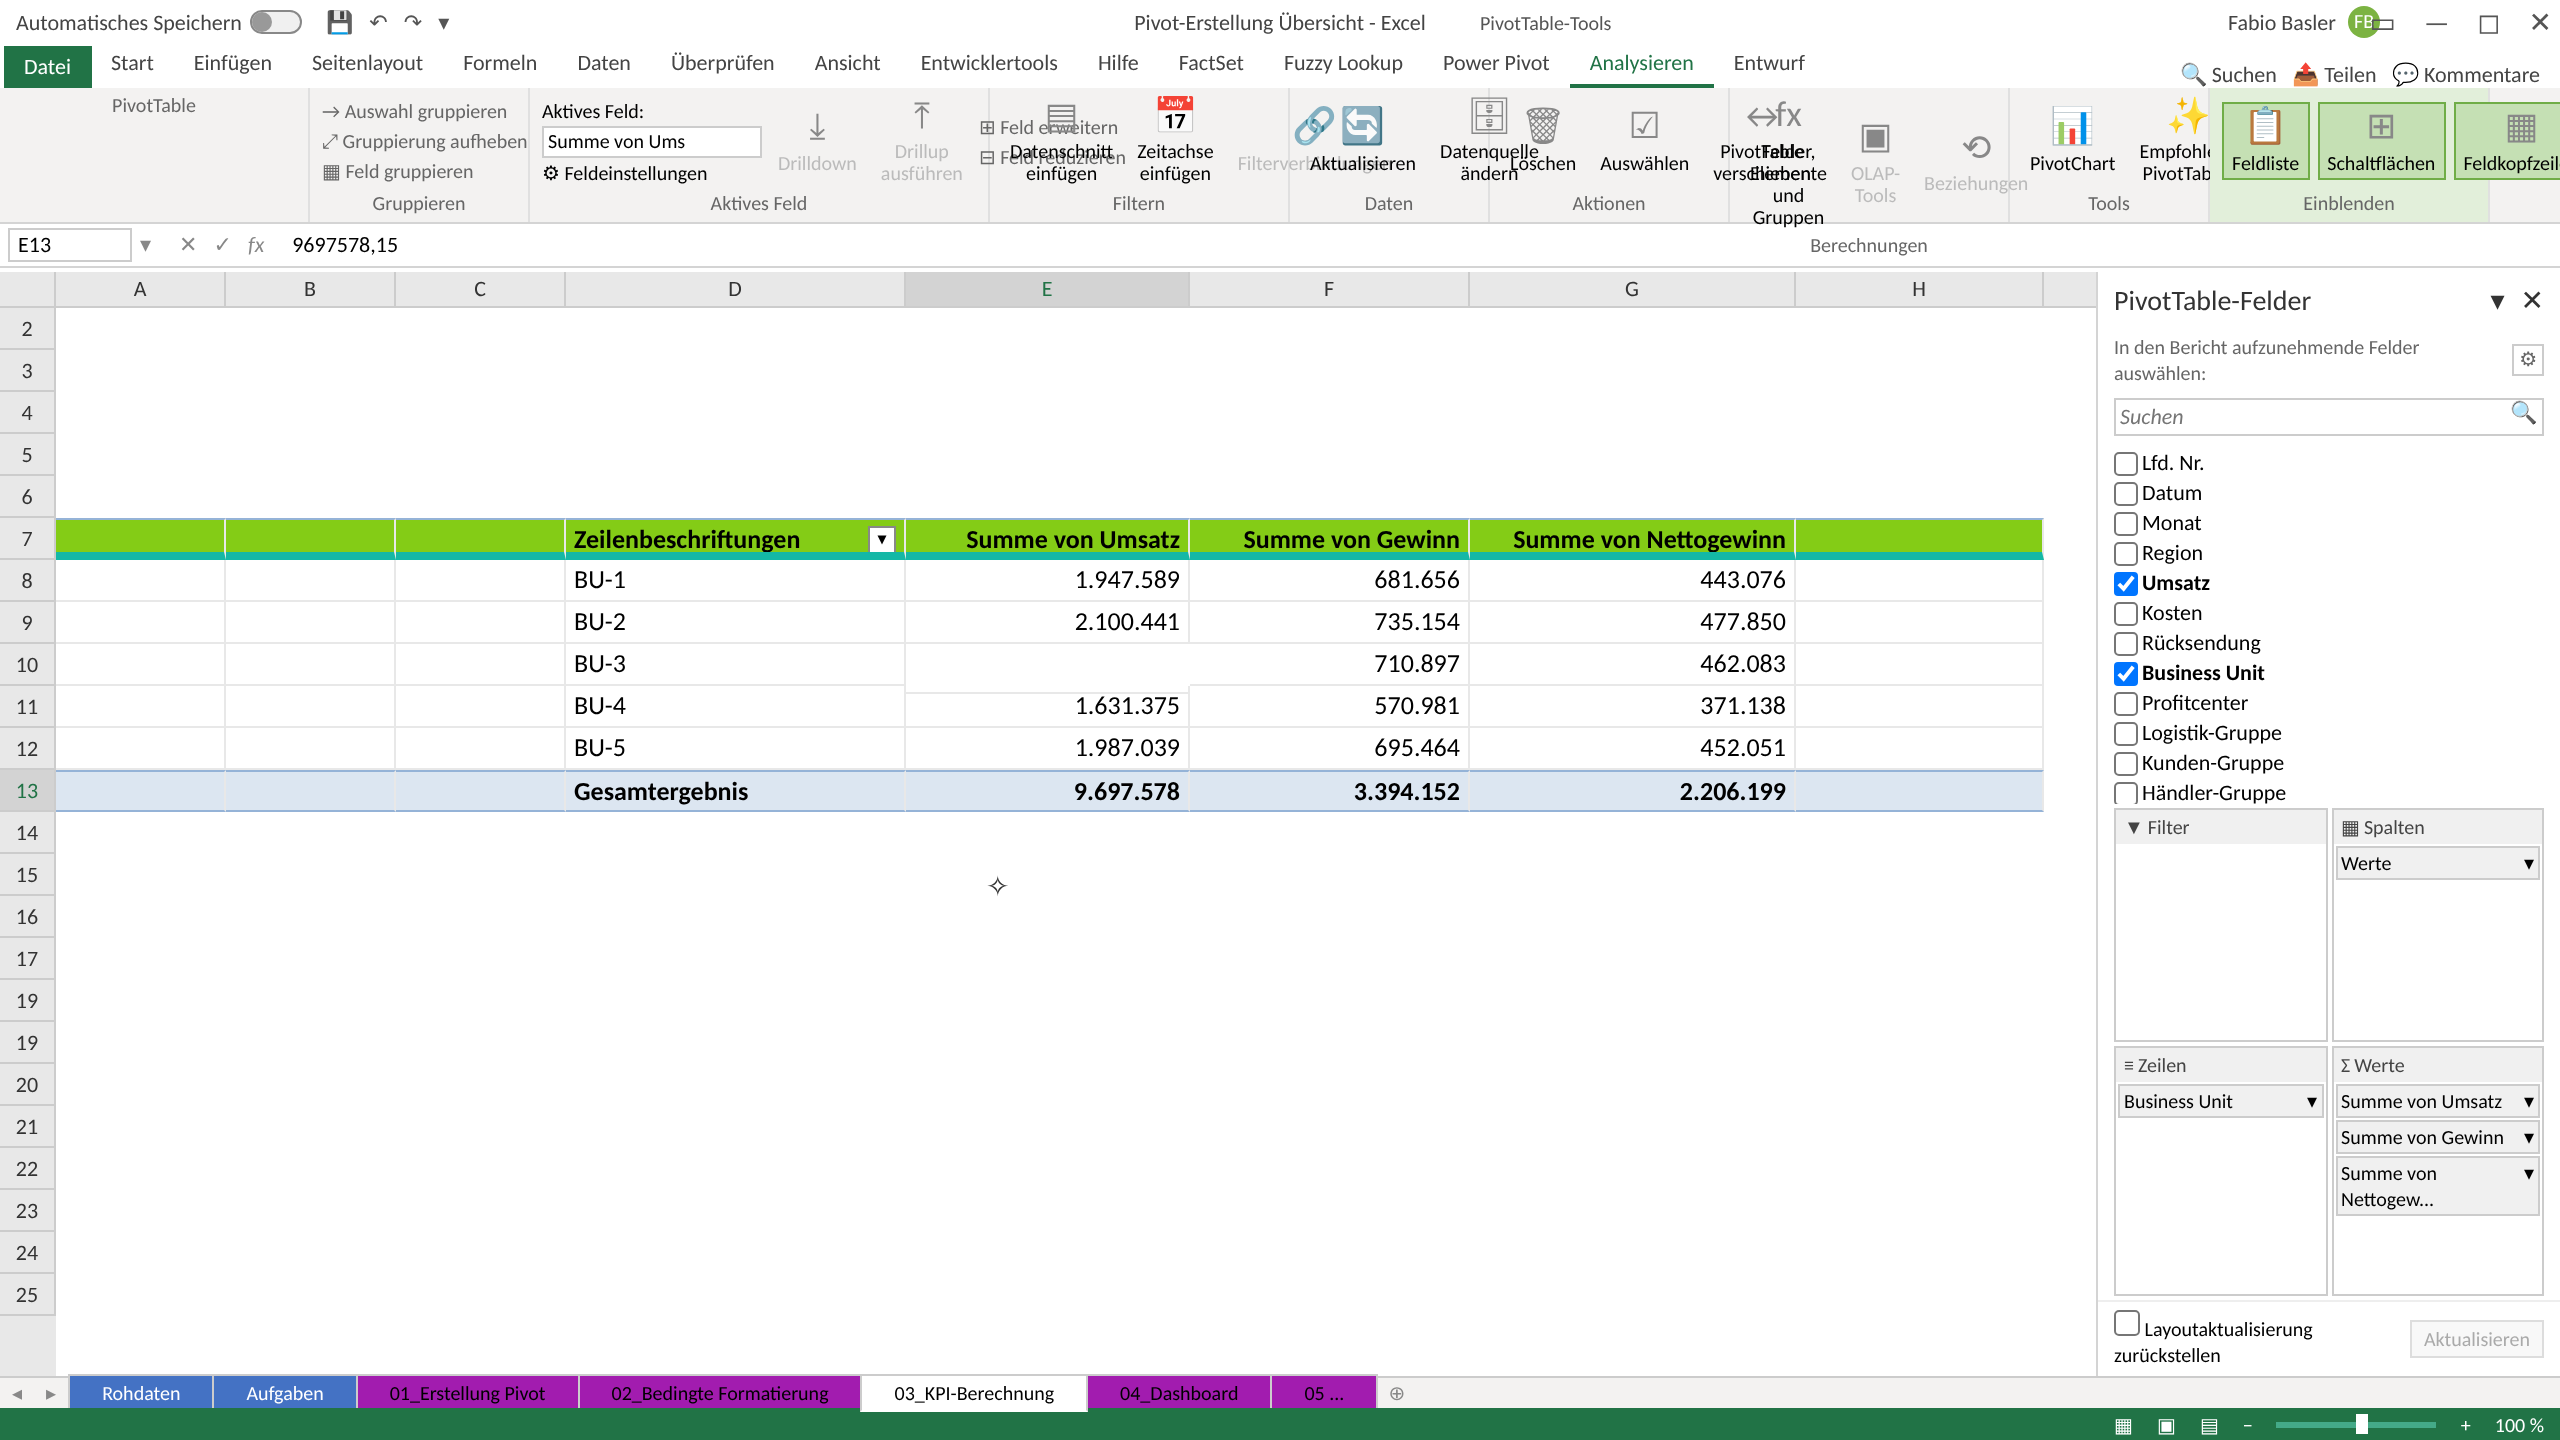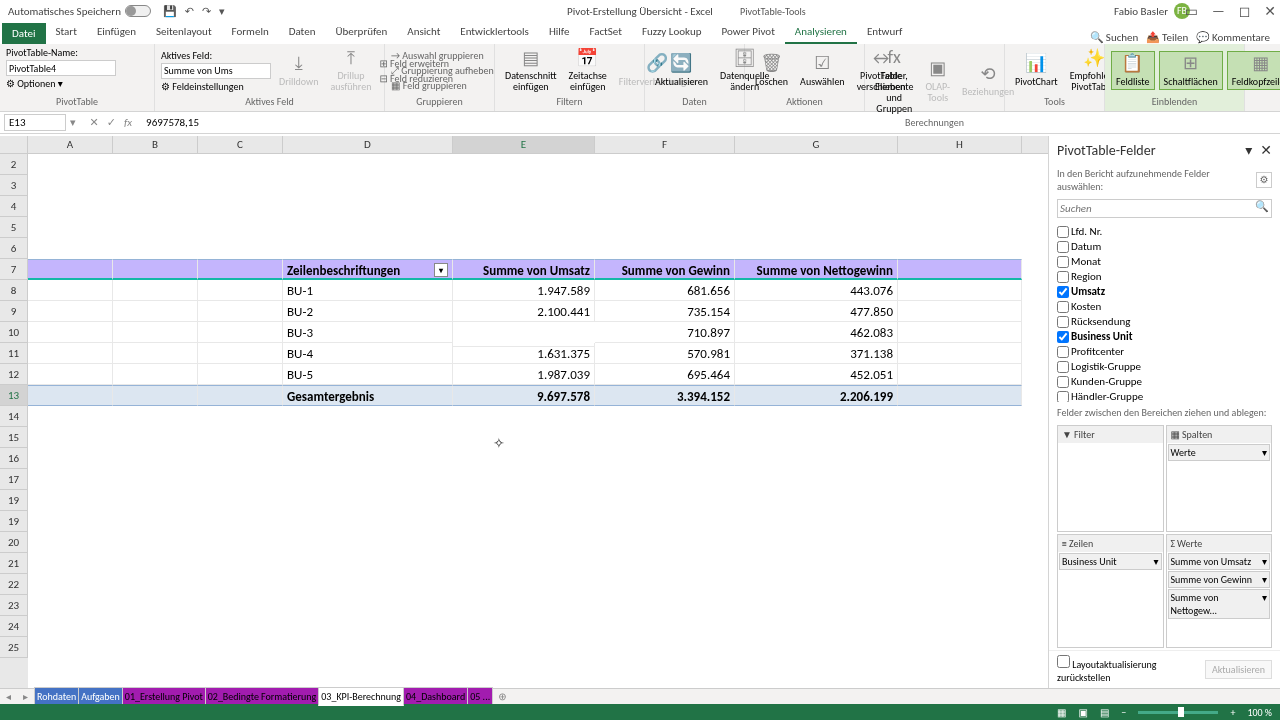--- a/index.html
+++ b/index.html
@@ -48,21 +48,21 @@
 .col-headers .ch.selected { background: #d3d3d3; color: #217346;}
 .grid-body { display: flex; height: calc(100% - 18px);}
 .row-headers { width: 28px; background: #e8e8e8; font-size: 11px;}
 .row-headers .rh { height: 21px; border-bottom: 1px solid #ccc; border-right: 1px solid #ccc; text-align: center; line-height: 21px; color:#333;}
 .row-headers .rh.selected { background: #d3d3d3; color: #217346;}
 .cells { position: relative; flex: 1;}
 .cells .row { position: absolute; left: 0; right: 0; height: 21px; display:flex;}
 .cells .cell { border-right: 1px solid #e8e8e8; border-bottom: 1px solid #e8e8e8; padding: 0 4px; line-height: 21px; font-size: 13px; overflow: hidden;}
 .cells .selected-cell { position: absolute; border: 2px solid #217346; pointer-events: none;}
 
-.pivot-header-row .cell { background: #c4b5fd; font-weight: bold; border-bottom: 2px solid #14b8a6; border-top: 1px solid #95b3d7;}
+.pivot-header-row .cell { background: #84cc16; font-weight: bold; border-bottom: 4px solid #14b8a6; border-top: 1px solid #95b3d7;}
 .pivot-total-row .cell { background: #dce6f1; font-weight: bold; border-top: 1px solid #95b3d7; border-bottom: 1px solid #95b3d7;}
 .num { text-align: right; }
 .filter-btn { float: right; width: 14px; height: 14px; border: 1px solid #888; background: #fff; font-size: 8px; text-align: center; line-height: 12px; margin-top: 3px;}
 
 .field-pane { position: absolute; top: 136px; right: 0; width: 232px; bottom: 32px; background: #fff; border-left: 1px solid #d4d4d4; font-size: 11px; display:flex; flex-direction:column;}
 .field-pane .pane-header { padding: 6px 8px; font-size: 14px; color: #333; display:flex; justify-content: space-between;}
 .field-pane .pane-sub { padding: 2px 8px; font-size: 10px; color: #666; display:flex; justify-content:space-between; align-items:center;}
 .field-pane .gear { width:16px; height:16px; border:1px solid #ccc; text-align:center; line-height:14px;}
 .field-pane .search { margin: 4px 8px; display:flex; border:1px solid #ccc;}
 .field-pane .search input { flex:1; border:none; font-size:11px; padding:2px; font-style:italic; color:#888;}
@@ -74,21 +74,21 @@
 .field-pane .areas { flex:1; display:grid; grid-template-columns: 1fr 1fr; gap:2px; padding: 2px 8px;}
 .field-pane .area { border:1px solid #ccc; display:flex; flex-direction:column;}
 .field-pane .area-header { background:#f0f0f0; padding:2px 4px; font-size:10px; color:#444; display:flex; gap:2px;}
 .field-pane .area-body { flex:1; min-height: 60px;}
 .field-pane .area-item { background:#f0f0f0; border:1px solid #ccc; margin:1px; padding:1px 2px; font-size:10px; display:flex; justify-content:space-between;}
 .field-pane .footer { padding: 4px 8px; display:flex; justify-content:space-between; align-items:center; font-size:10px; border-top:1px solid #eee;}
 .field-pane .footer button { font-size:10px; padding:2px 6px; color:#aaa; background:#f8f8f8; border:1px solid #ddd;}
 
 .sheet-tabs { position: absolute; bottom: 16px; left: 0; right: 0; height: 16px; background: #f3f2f1; display:flex; align-items:center; font-size:10px; border-top:1px solid #ccc;}
 .sheet-tabs .nav { padding: 0 6px; color:#888;}
-.sheet-tabs .tab { padding: 2px 2px; border: 1px solid #ccc; border-bottom:none; margin-right:-1px; cursor:pointer;}
+.sheet-tabs .tab { padding: 2px 16px; border: 1px solid #ccc; border-bottom:none; margin-right:-1px; cursor:pointer;}
 .sheet-tabs .tab.blue { background: #4472c4; color:#fff;}
 .sheet-tabs .tab.orange { background: #a21caf; color:#000;}
 .sheet-tabs .tab.active { background: #fff; border-bottom:1px solid #fff; z-index:1;}
 .sheet-tabs .new-tab { padding: 0 6px; color:#888;}
 
 .statusbar { position: absolute; bottom:0; left:0; right:0; height:16px; background:#217346; color:#fff; font-size:10px; display:flex; align-items:center; justify-content:flex-end; padding:0 8px; gap:12px;}
 .statusbar .zoom-slider { width:80px; height:3px; background:#4a8; position:relative;}
 .statusbar .zoom-slider::after { content:''; position:absolute; width:6px; height:10px; background:#fff; top:-4px; left:50%;}
 
 .cursor { position: absolute; font-size: 14px; color: #333;}
@@ -141,26 +141,31 @@
     </div>
   <div class="right">
     <span>🔍 <span>Suchen</span></span>
     <span>📤 <span>Teilen</span></span>
     <span>💬 <span>Kommentare</span></span>
   </div>
 </div>
 
 <div class="ribbon">
   <div class="ribbon-group" style="width:155px;">
-    <div class="content" style="flex-direction:column; align-items:flex-start; gap:1px;">
-      <div style="font-size:10px;">PivotTable-Name:</div>
-      <input class="field-input" value="PivotTable4" style="">
-      <div style="font-size:10px;">⚙ <span>Optionen</span> ▾</div>
-    </div>
     <div class="group-label">PivotTable</div>
+  </div>
+  <div class="ribbon-group" style="width:110px;">
+    <div class="content">
+        <div class="small-stack disabled">
+      <span>→ <span>Auswahl gruppieren</span></span>
+      <span>⤢ <span>Gruppierung aufheben</span></span>
+      <span>▦ <span>Feld gruppieren</span></span>
+    </div>
+      </div>
+    <div class="group-label">Gruppieren</div>
   </div>
   <div class="ribbon-group" style="width:230px;">
     <div class="content">
       <div style="display:flex; flex-direction:column; gap:1px;">
         <div style="font-size:10px;">Aktives Feld:</div>
         <input class="field-input" value="Summe von Ums" style="">
         <div style="font-size:10px;">⚙ <span>Feldeinstellungen</span></div>
       </div>
       <div class="ribbon-btn tall disabled">
           <span class="icon">⤓</span>
@@ -169,30 +174,20 @@
       <div class="ribbon-btn tall disabled">
           <span class="icon">⤒</span>
           <span>Drillup ausführen</span>
         </div>
       <div class="small-stack disabled">
         <span>⊞ <span>Feld erweitern</span></span>
         <span>⊟ <span>Feld reduzieren</span></span>
       </div>
     </div>
     <div class="group-label">Aktives Feld</div>
-  </div>
-  <div class="ribbon-group" style="width:110px;">
-    <div class="content">
-        <div class="small-stack disabled">
-      <span>→ <span>Auswahl gruppieren</span></span>
-      <span>⤢ <span>Gruppierung aufheben</span></span>
-      <span>▦ <span>Feld gruppieren</span></span>
-    </div>
-      </div>
-    <div class="group-label">Gruppieren</div>
   </div>
   <div class="ribbon-group" style="width:150px;">
     <div class="content">
       <div class="ribbon-btn tall">
           <span class="icon">▤</span>
           <span>Datenschnitt einfügen</span>
         </div>
       <div class="ribbon-btn tall">
           <span class="icon">📅</span>
           <span>Zeitachse einfügen</span>
@@ -469,21 +464,20 @@
       </div>
       <div class="field-item">
         <input type="checkbox" style="">
         <span>Kunden-Gruppe</span>
       </div>
       <div class="field-item">
         <input type="checkbox" style="">
         <span>Händler-Gruppe</span>
       </div>
     </div>
-  <div class="drag-hint">Felder zwischen den Bereichen ziehen und ablegen:</div>
   <div class="areas">
     <div class="area">
       <div class="area-header">
           <span>▼</span>
           <span>Filter</span>
         </div>
       <div class="area-body"></div>
     </div>
     <div class="area">
       <div class="area-header">

